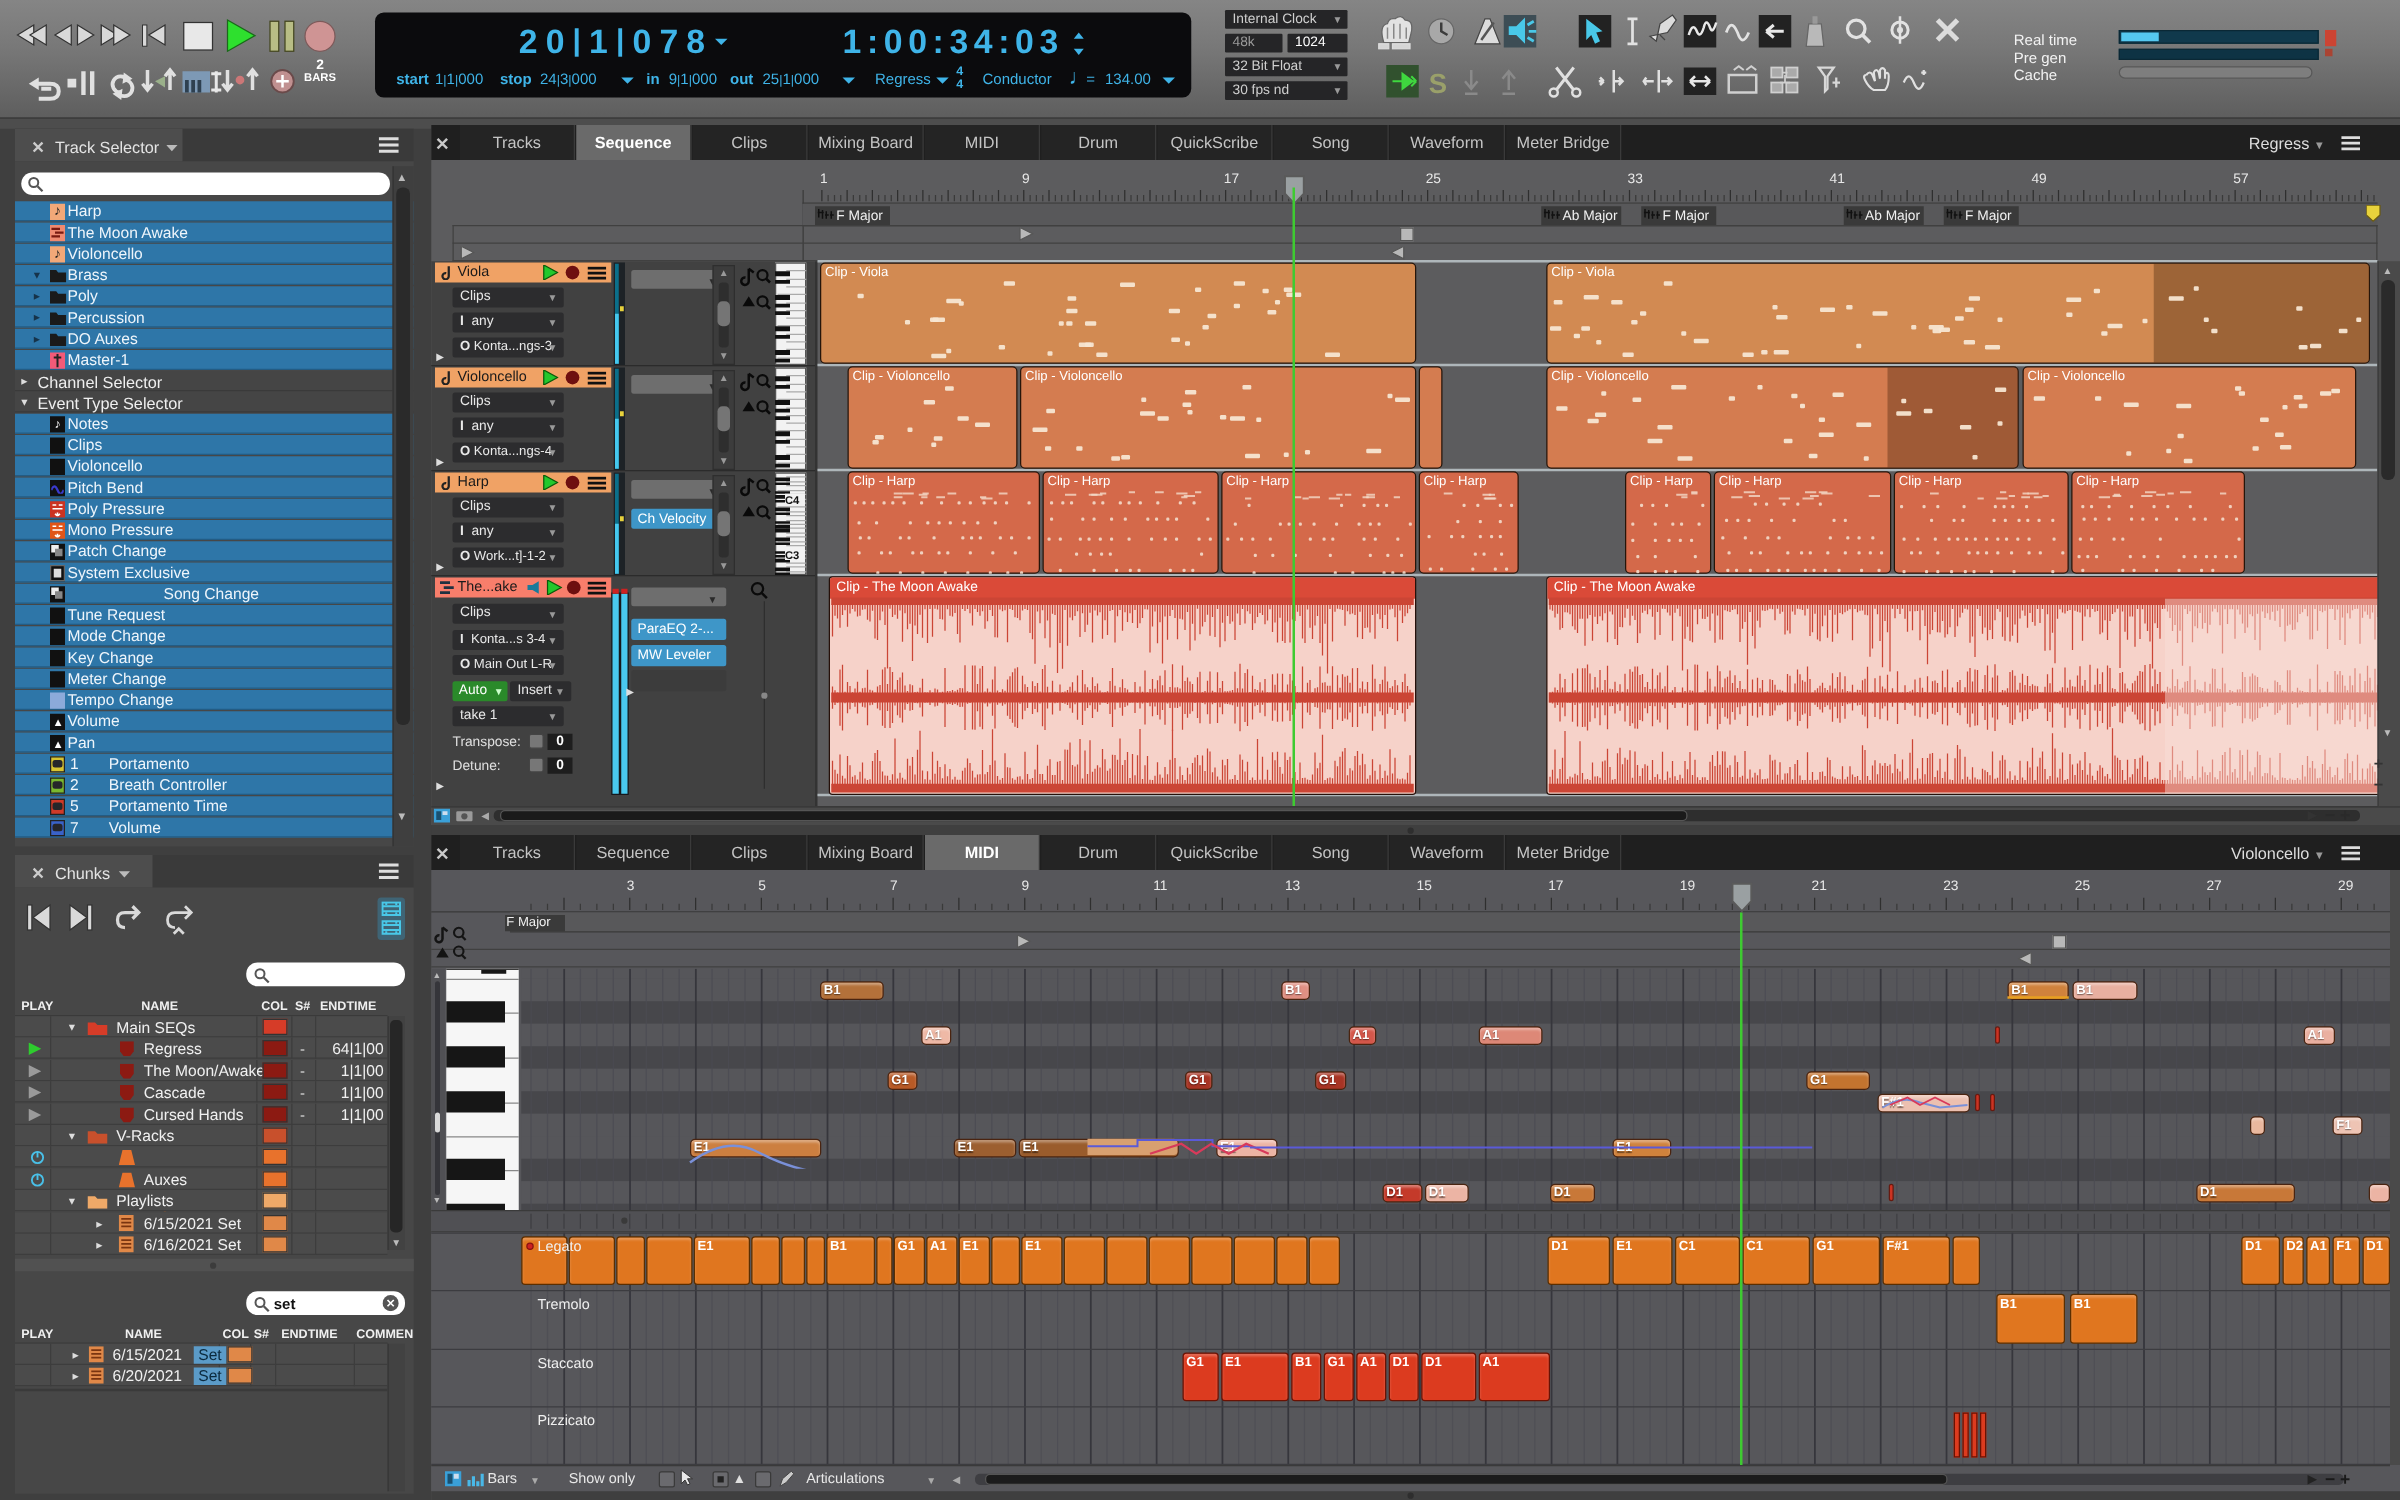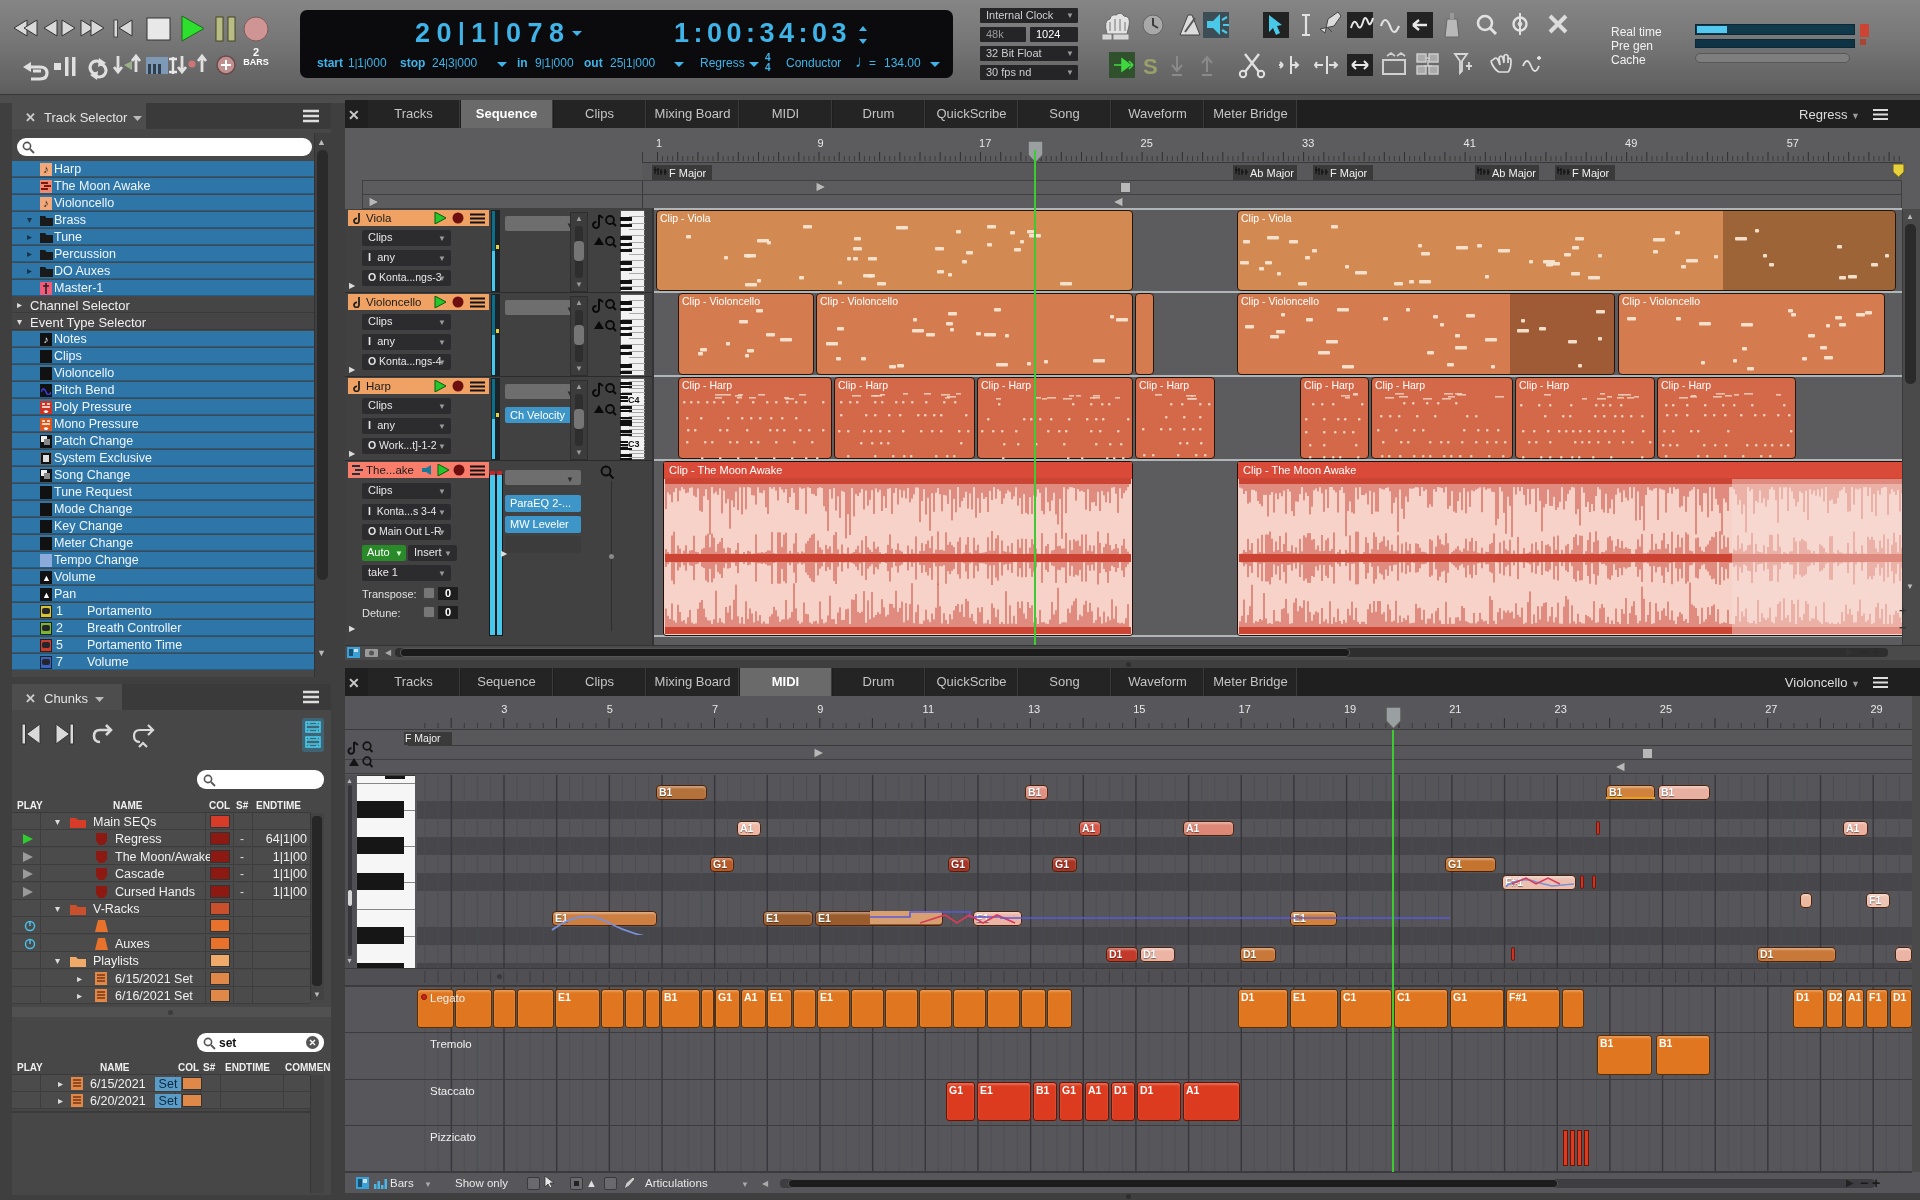--- a/index.html
+++ b/index.html
@@ -197,21 +197,21 @@
 <div class="t" style="left:27px;top:214px;width:10px;height:12px;color:#16334a;font-size:10px;">▾</div>
 <svg style="position:absolute;left:40px;top:214px" width="13" height="12">
     <path d="M0 2 h5 l1.5 2 h6.5 v8 h-13 z" fill="#1a1a1a"></path>
   </svg>
 <div class="t" style="left:54px;top:213px;width:230px;height:14px;color:#eef5fb;font-size:12.5px;">Brass</div>
 <div style="left:12px;top:229px;width:319px;height:16px;background:#2e76a8;border-bottom:1px solid #235c84;"></div>
 <div class="t" style="left:27px;top:231px;width:10px;height:12px;color:#16334a;font-size:10px;">▸</div>
 <svg style="position:absolute;left:40px;top:231px" width="13" height="12">
     <path d="M0 2 h5 l1.5 2 h6.5 v8 h-13 z" fill="#1a1a1a"></path>
   </svg>
-<div class="t" style="left:54px;top:230px;width:230px;height:14px;color:#eef5fb;font-size:12.5px;">Tune</div>
+<div class="t" style="left:54px;top:230px;width:230px;height:14px;color:#eef5fb;font-size:12.5px;">Poly</div>
 <div style="left:12px;top:246px;width:319px;height:16px;background:#2e76a8;border-bottom:1px solid #235c84;"></div>
 <div class="t" style="left:27px;top:248px;width:10px;height:12px;color:#16334a;font-size:10px;">▸</div>
 <svg style="position:absolute;left:40px;top:248px" width="13" height="12">
     <path d="M0 2 h5 l1.5 2 h6.5 v8 h-13 z" fill="#1a1a1a"></path>
   </svg>
 <div class="t" style="left:54px;top:247px;width:230px;height:14px;color:#eef5fb;font-size:12.5px;">Percussion</div>
 <div style="left:12px;top:263px;width:319px;height:16px;background:#2e76a8;border-bottom:1px solid #235c84;"></div>
 <div class="t" style="left:27px;top:265px;width:10px;height:12px;color:#16334a;font-size:10px;">▸</div>
 <svg style="position:absolute;left:40px;top:265px" width="13" height="12">
     <path d="M0 2 h5 l1.5 2 h6.5 v8 h-13 z" fill="#1a1a1a"></path>
@@ -262,21 +262,21 @@
 <div style="left:44px;top:439px;width:6px;height:6px;background:#888;"></div>
 <div class="t" style="left:54px;top:434px;width:230px;height:14px;color:#eef5fb;font-size:12.5px;">Patch Change</div>
 <div style="left:12px;top:450px;width:319px;height:16px;background:#2e76a8;border-bottom:1px solid #235c84;"></div>
 <div style="left:40px;top:452px;width:12px;height:13px;background:#111;border:1px solid #666;"></div>
 <div style="left:43px;top:455px;width:6px;height:7px;background:#ddd;"></div>
 <div class="t" style="left:54px;top:451px;width:230px;height:14px;color:#eef5fb;font-size:12.5px;">System Exclusive</div>
 <div style="left:12px;top:467px;width:319px;height:16px;background:#2e76a8;border-bottom:1px solid #235c84;"></div>
 <div style="left:40px;top:469px;width:12px;height:13px;background:#111;"></div>
 <div style="left:41px;top:470px;width:6px;height:6px;background:#eee;"></div>
 <div style="left:44px;top:473px;width:6px;height:6px;background:#888;"></div>
-<div class="t" style="left:54px;top:468px;width:230px;height:14px;color:#eef5fb;font-size:12.5px;">Song Change</div>
+<div class="t" style="left:54px;top:468px;width:230px;height:14px;color:#eef5fb;font-size:12.5px;text-align:center;">Song Change</div>
 <div style="left:12px;top:484px;width:319px;height:16px;background:#2e76a8;border-bottom:1px solid #235c84;"></div>
 <div style="left:40px;top:486px;width:12px;height:13px;background:#111;"></div>
 <div class="t" style="left:54px;top:485px;width:230px;height:14px;color:#eef5fb;font-size:12.5px;">Tune Request</div>
 <div style="left:12px;top:501px;width:319px;height:16px;background:#2e76a8;border-bottom:1px solid #235c84;"></div>
 <div style="left:40px;top:503px;width:12px;height:13px;background:#111;"></div>
 <div class="t" style="left:54px;top:502px;width:230px;height:14px;color:#eef5fb;font-size:12.5px;">Mode Change</div>
 <div style="left:12px;top:518px;width:319px;height:16px;background:#2e76a8;border-bottom:1px solid #235c84;"></div>
 <div style="left:40px;top:520px;width:12px;height:13px;background:#111;"></div>
 <div class="t" style="left:54px;top:519px;width:230px;height:14px;color:#eef5fb;font-size:12.5px;">Key Change</div>
 <div style="left:12px;top:535px;width:319px;height:16px;background:#2e76a8;border-bottom:1px solid #235c84;"></div>

